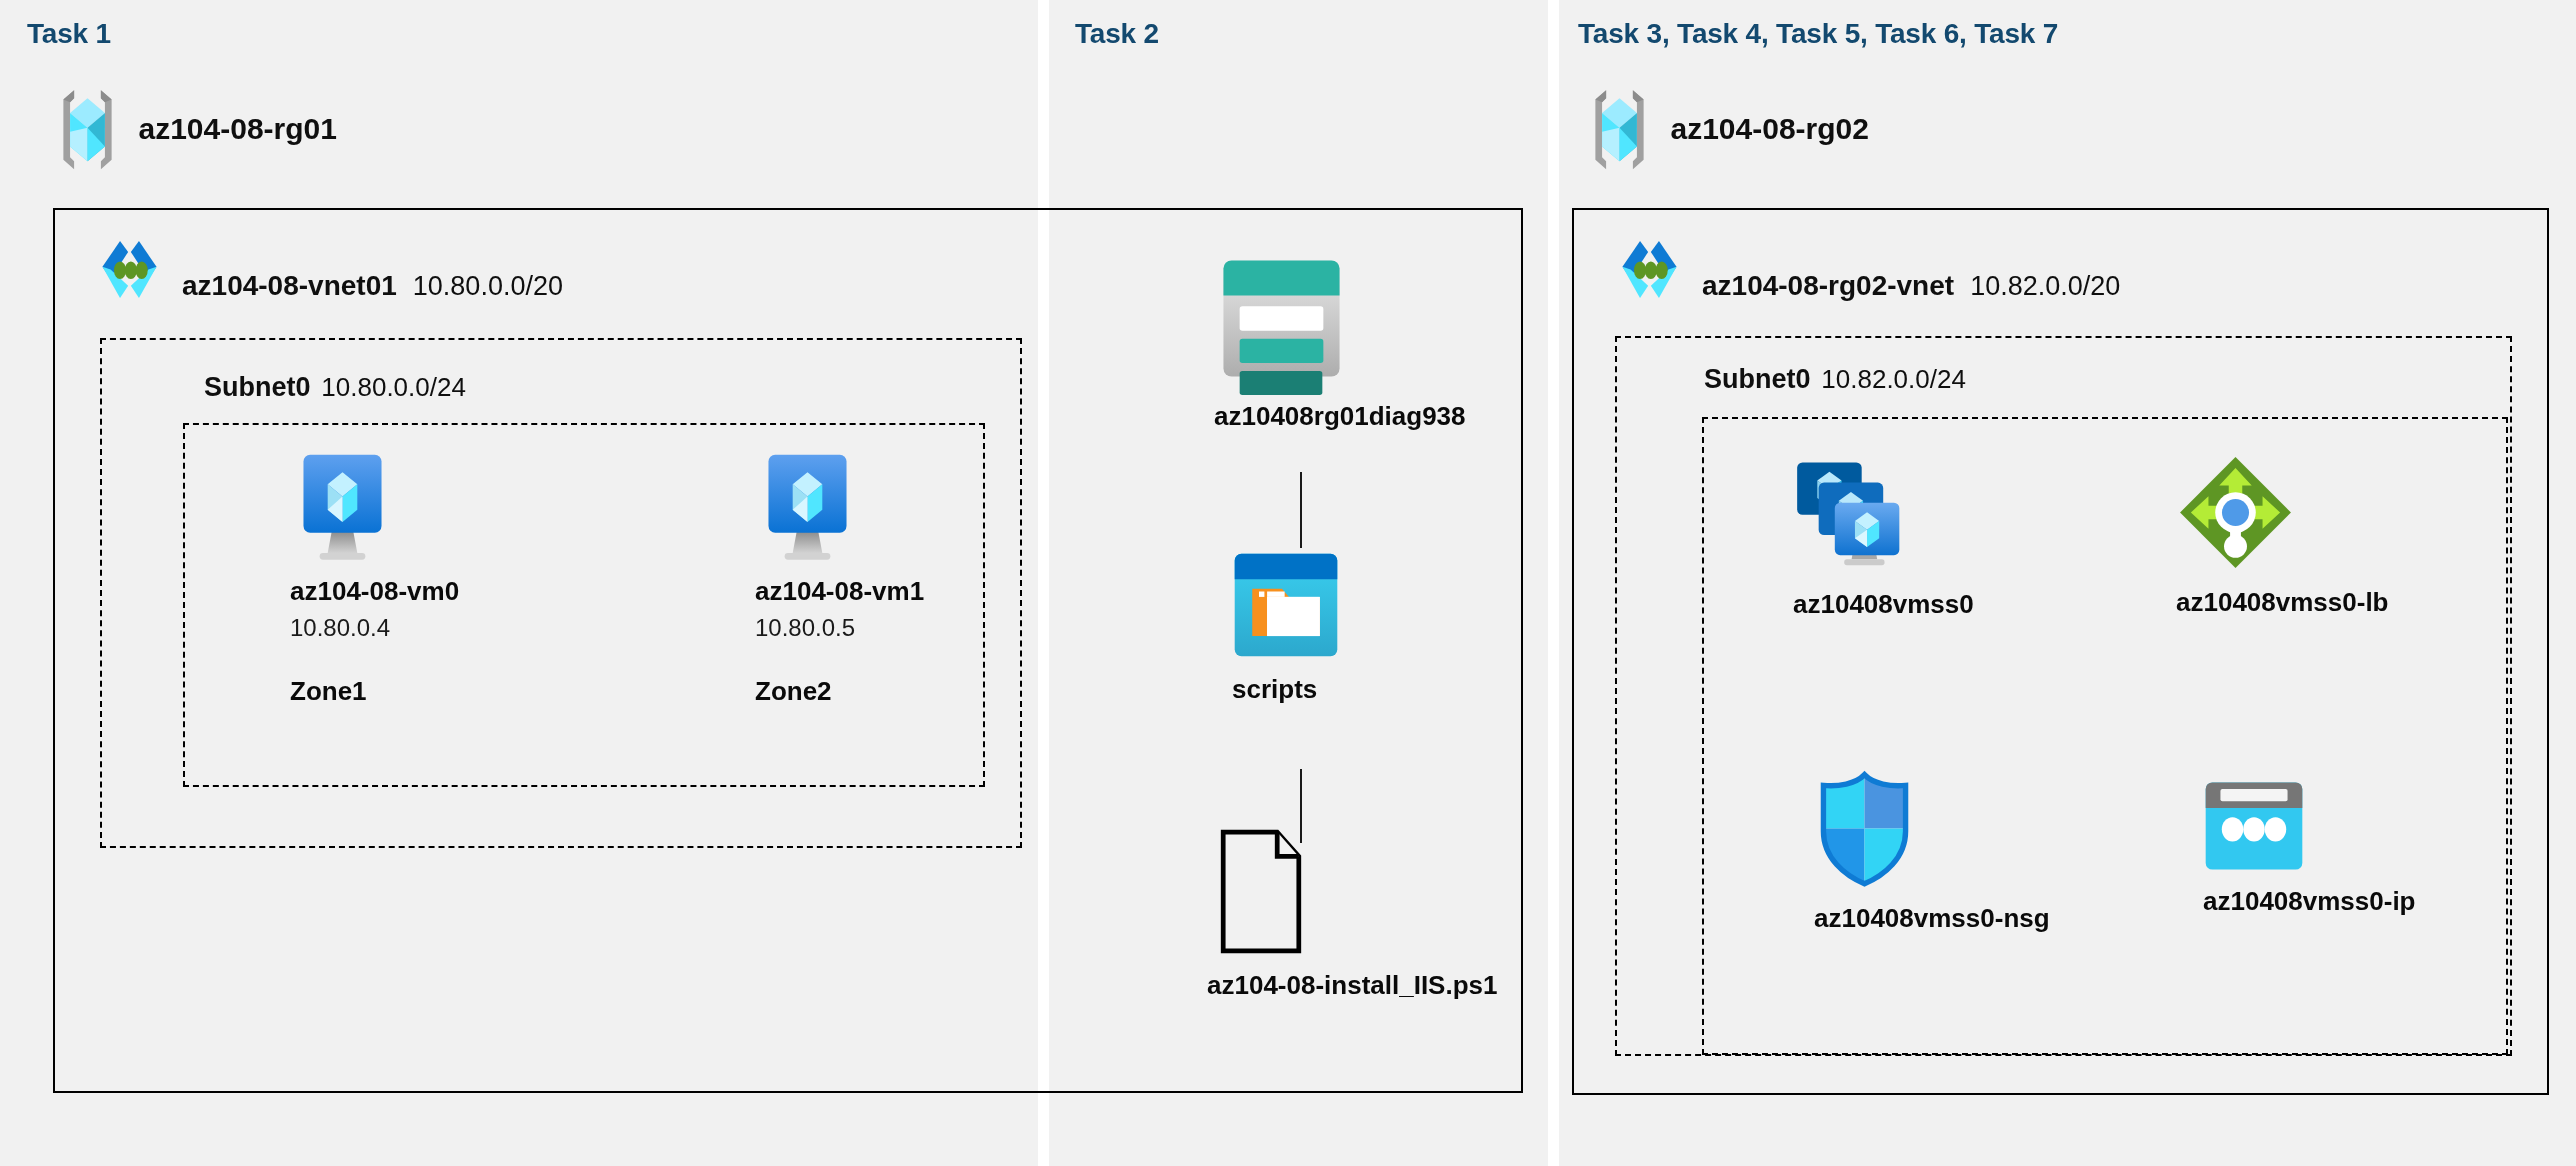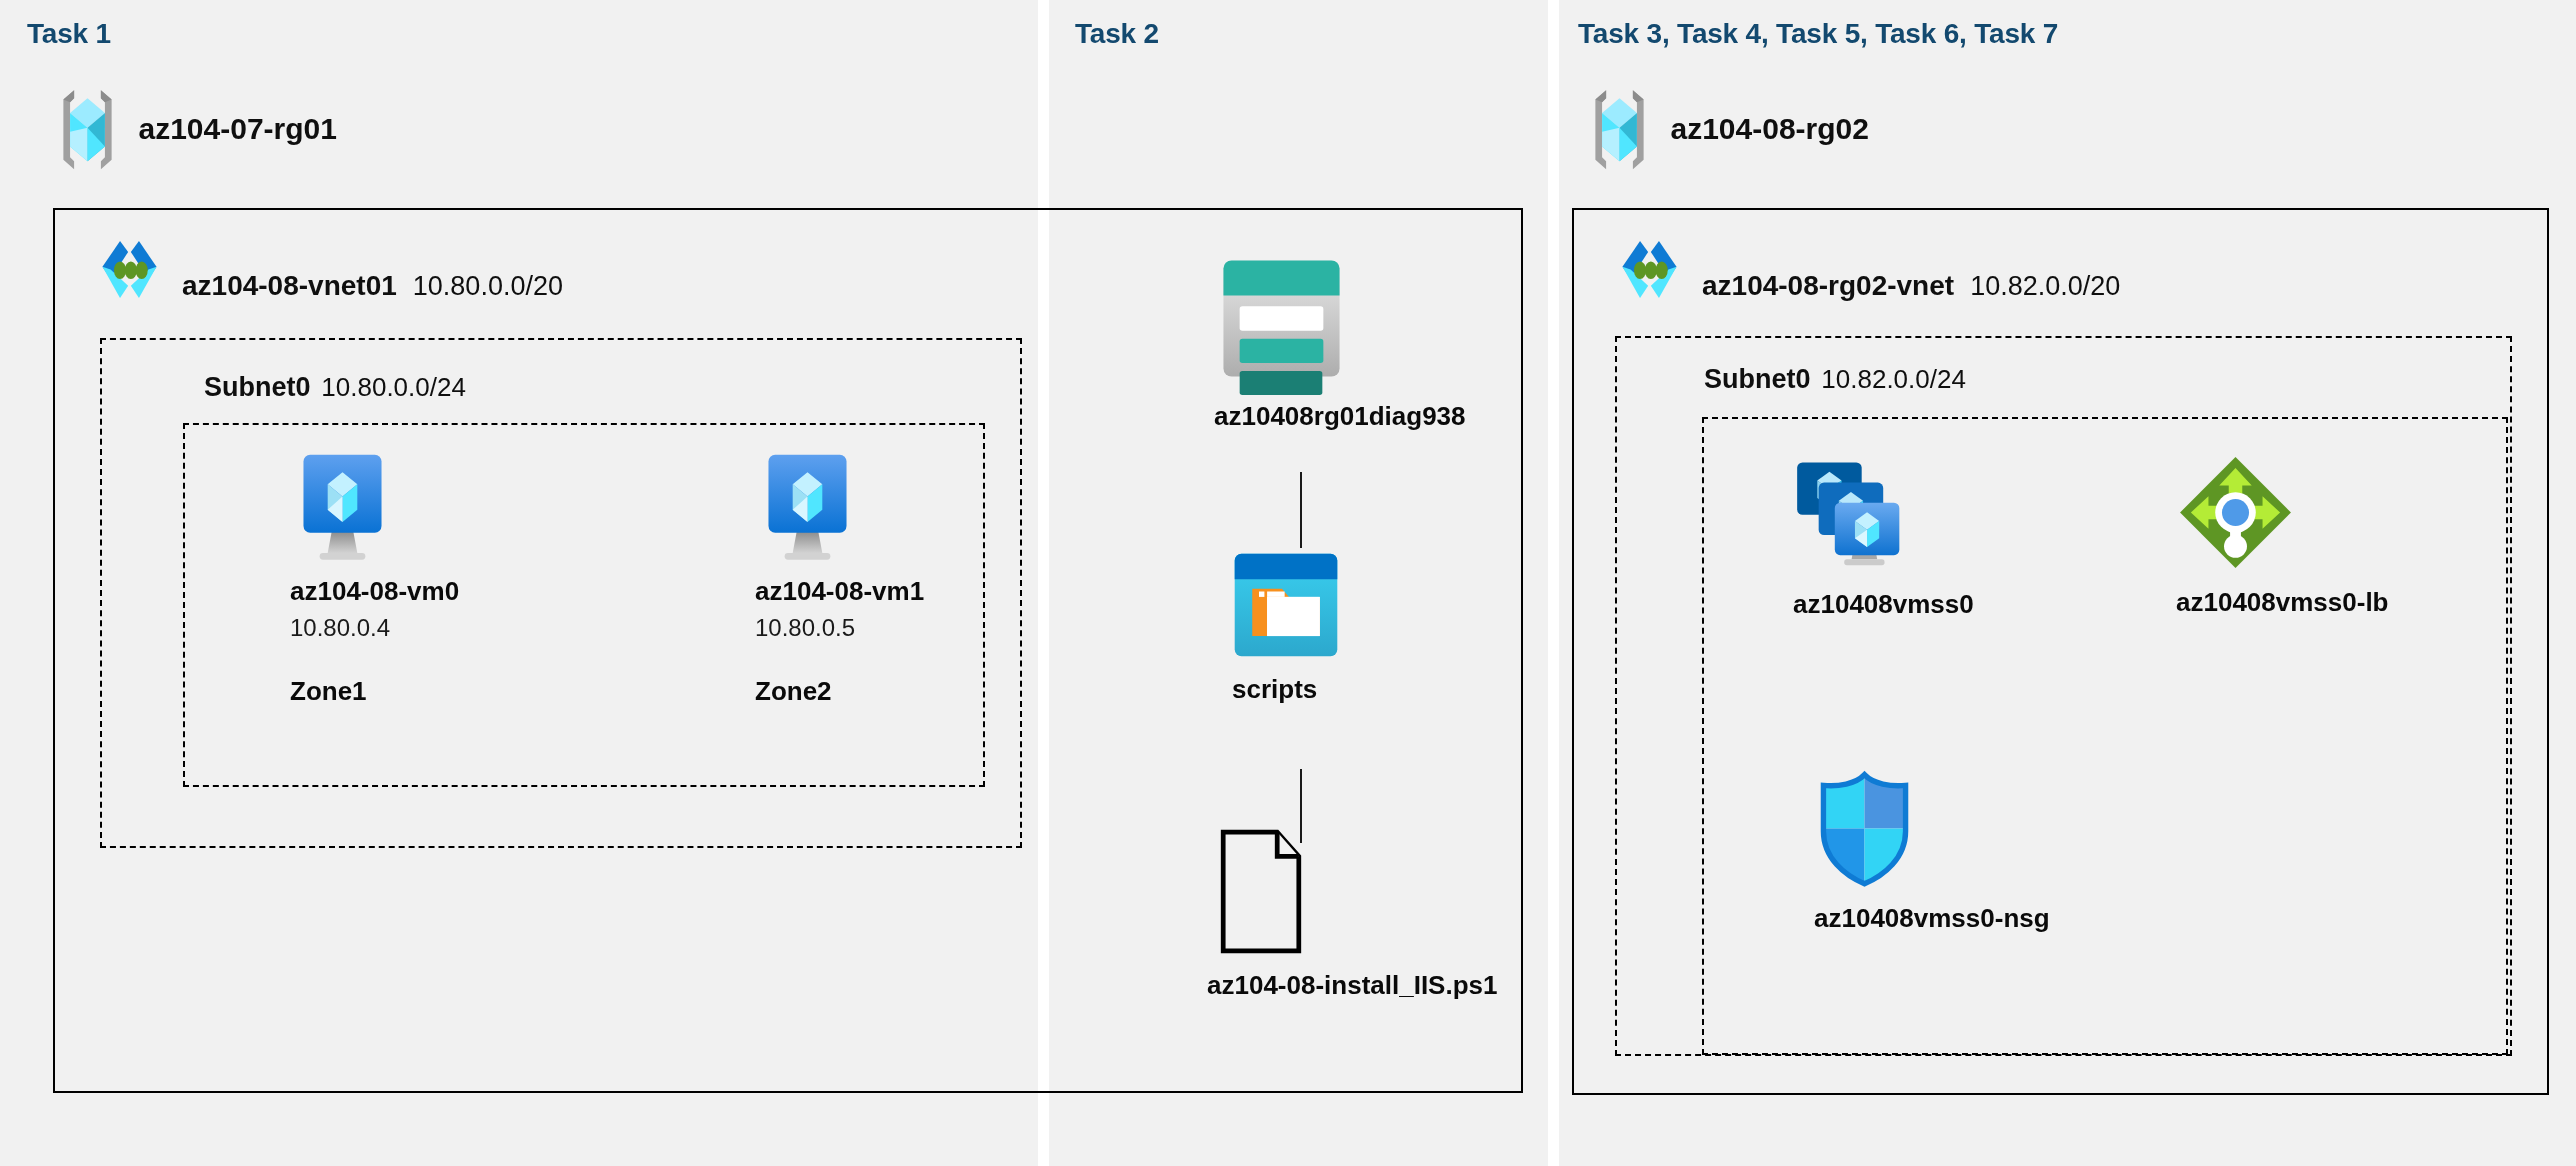--- a/index.html
+++ b/index.html
@@ -106,21 +106,21 @@
         <path d="M70 6 L86 20 L86 110 L70 124 L70 112 L76 106 L76 24 L70 18 Z" fill="#a0a0a0"></path>
         <path d="M70 6 L86 20 L76 24 L70 18 Z" fill="#8c8c8c"></path>
 
         <path d="M50 18 L76 40 L50 62 L24 40 Z" fill="#9cebff"></path>
         <path d="M24 40 L50 62 L50 112 L24 90 Z" fill="#50e6ff"></path>
         <path d="M76 40 L50 62 L50 112 L76 90 Z" fill="#32b8d4"></path>
         <path d="M24 90 L50 112 L50 62 L24 68 Z" fill="#b5f0ff"></path>
         <path d="M50 62 L76 90 L50 112 Z" fill="#50e6ff"></path>
       </svg>
     </span>
-    <span class="rg-label">az104-07-rg01</span>
+    <span class="rg-label">az104-08-rg01</span>
   </div>
 
   <div class="vnet-box" id="vnet01-box"></div>
   <div class="vnet-row" id="vnet01-row">
     <span>
       <svg width="73" height="65" viewBox="0 0 108 96">
         <path d="M40 6 L14 44 L26 62 L52 22 Z" fill="#0f7bd4"></path>
         <path d="M14 44 L40 90 L52 72 L26 48 Z" fill="#50e6ff"></path>
         <path d="M68 6 L94 44 L82 62 L56 22 Z" fill="#0f7bd4"></path>
         <path d="M94 44 L68 90 L56 72 L82 48 Z" fill="#50e6ff"></path>
@@ -345,15 +345,28 @@
           <rect x="0" y="88" width="75" height="88" fill="#2196e8"></rect>
           <rect x="75" y="88" width="75" height="88" fill="#32d4f5"></rect>
         </g>
         <path d="M75 8 C62 22 36 26 14 24 L14 92 C14 132 46 158 75 170
                  C104 158 136 132 136 92 L136 24 C114 26 88 22 75 8 Z" fill="none" stroke="#0f7bd4" stroke-width="8"></path>
       </svg>
     </span>
     <span class="cap">az10408vmss0-nsg</span>
   </div>
 
+  <div class="node" id="ip-node">
+    <span>
+      <svg width="102" height="90" viewBox="0 0 152 134">
+        <rect x="4" y="2" width="144" height="130" rx="10" fill="#32c8f0"></rect>
+        <path d="M4 12 a10 10 0 0 1 10 -10 h124 a10 10 0 0 1 10 10 v28 h-144 Z" fill="#767676"></path>
+        <rect x="26" y="12" width="100" height="18" rx="3" fill="#f4f4f4"></rect>
+        <ellipse cx="44" cy="72" rx="16" ry="18" fill="#ffffff"></ellipse>
+        <ellipse cx="76" cy="72" rx="16" ry="18" fill="#ffffff"></ellipse>
+        <ellipse cx="108" cy="72" rx="16" ry="18" fill="#ffffff"></ellipse>
+      </svg>
+    </span>
+    <span class="cap">az10408vmss0-ip</span>
+  </div>
 
 </div>
 
 
 </body></html>

